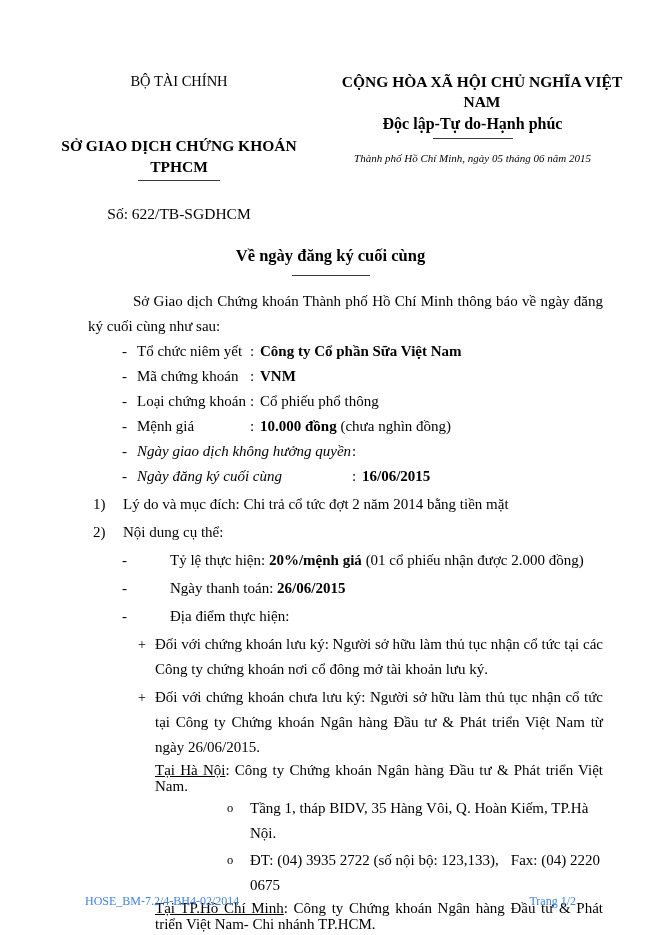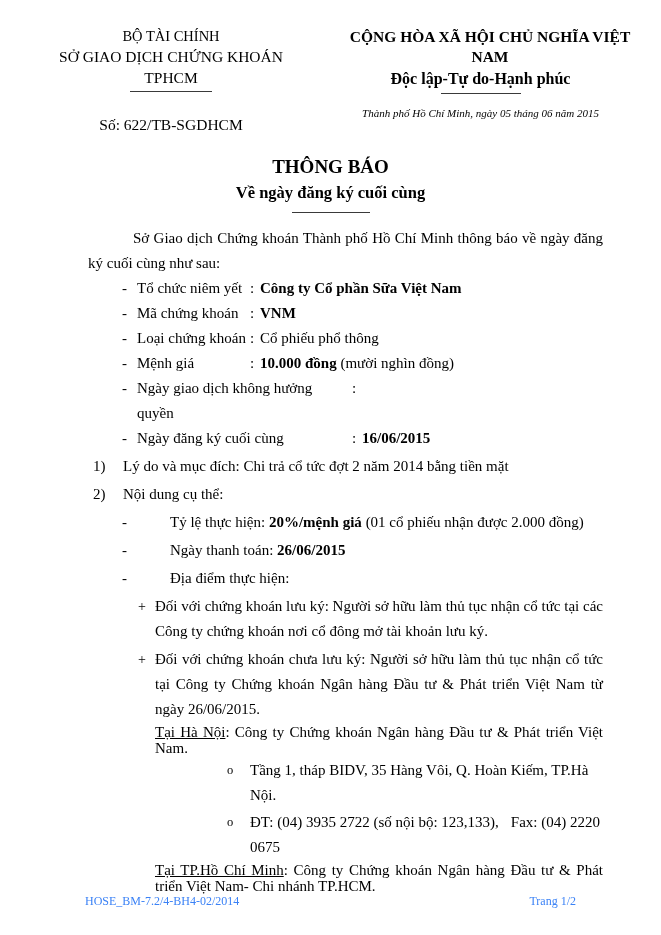--- a/index.html
+++ b/index.html
@@ -11,27 +11,27 @@
     color: #000;
     font-family: "Liberation Serif", "DejaVu Serif", serif;
     font-size: 15px;
     overflow: hidden;
   }
   .content { padding: 0 58px 0 88px; }
 
   
   .header {
     display: flex;
-    justify-content: space-between;
-    padding: 27px 18px 0 40px;
+    justify-content: center;
+    padding: 72px 18px 0 40px;
   }
   .header-left  { width: 262px; text-align: center; }
   .header-right { width: 325px; text-align: center; }
   .hl-line1 { font-size: 14.5px; line-height: 19px; }
-  .hl-line2 { font-size: 15.5px; font-weight: normal; line-height: 21px; }
+  .hl-line2 { font-size: 15.5px; font-weight: bold; line-height: 21px; margin-top: 44px; }
   .hr-line1 { font-size: 15.5px; font-weight: bold; line-height: 20px; margin-left: 19px; }
   .hr-line2 { font-size: 16px;   font-weight: bold; line-height: 23px; }
   .rule { border: 0; border-top: 1.4px solid #3a3a3a; margin: 3px auto 0 auto; }
   .rule-left  { width: 82px; }
   .rule-right { width: 80px; }
   .doc-number { font-size: 15.5px; margin-top: 24px; }
   .date-line  { font-style: italic; font-size: 11px; margin-top: 13px; }
 
   
   .title-block { text-align: center; margin-top: 21px; }
@@ -43,21 +43,21 @@
   .body-text { line-height: 25px; }
   .intro {
     margin-top: 13px;
     text-indent: 45px;
     text-align: justify;
   }
   .row { display: flex; line-height: 25px; }
   .dash-row { margin-left: 34px; margin-top: 0; }
   .marker { width: 15px; flex-shrink: 0; }
   .label-a { width: 113px; flex-shrink: 0; }
-  .label-b { width: 215px; flex-shrink: 0; }
+  .label-b { width: 215px; flex-shrink: 0; font-style: italic; }
   .colon { width: 10px; flex-shrink: 0; }
   .val { }
   b, .bold { font-weight: bold; }
 
   .num-row { margin-left: 5px; margin-top: 3px; }
   .num { width: 30px; flex-shrink: 0; }
 
   .detail-row { margin-left: 34px; margin-top: 3px; }
   .detail-text { flex: 1; margin-left: 33px; }
 
@@ -98,21 +98,20 @@
     </div>
     <div class="header-right">
       <div class="hr-line1">CỘNG HÒA XÃ HỘI CHỦ NGHĨA VIỆT NAM</div>
       <div class="hr-line2">Độc lập-Tự do-Hạnh phúc</div>
       <div class="rule rule-right"></div>
       <div class="date-line">Thành phố Hồ Chí Minh, ngày 05 tháng 06 năm 2015</div>
     </div>
   </div>
 
   <div class="title-block">
-    <div class="doc-title">THÔNG BÁO</div>
     <div class="doc-subtitle">Về ngày đăng ký cuối cùng</div>
     <div class="rule-title"></div>
   </div>
 
   <div class="content body-text">
 
     <p class="intro" style="margin:13px 0 0 0;">Sở Giao dịch Chứng khoán Thành phố Hồ Chí Minh thông báo về ngày đăng ký cuối cùng như sau:</p>
 
     <div>
       <div class="row dash-row">
@@ -130,21 +129,21 @@
       <div class="row dash-row">
         <span class="marker">-</span>
         <span class="label-a">Loại chứng khoán</span>
         <span class="colon">:</span>
         <span class="val">Cổ phiếu phổ thông</span>
       </div>
       <div class="row dash-row">
         <span class="marker">-</span>
         <span class="label-a">Mệnh giá</span>
         <span class="colon">:</span>
-        <span class="val"><b>10.000 đồng</b><span> (mười nghìn đồng)</span></span>
+        <span class="val"><b>10.000 đồng</b><span> (chưa nghìn đồng)</span></span>
       </div>
       <div class="row dash-row">
         <span class="marker">-</span>
         <span class="label-b">Ngày giao dịch không hưởng quyền</span>
         <span class="colon">:</span>
       </div>
       <div class="row dash-row">
         <span class="marker">-</span>
         <span class="label-b">Ngày đăng ký cuối cùng</span>
         <span class="colon">:</span>

